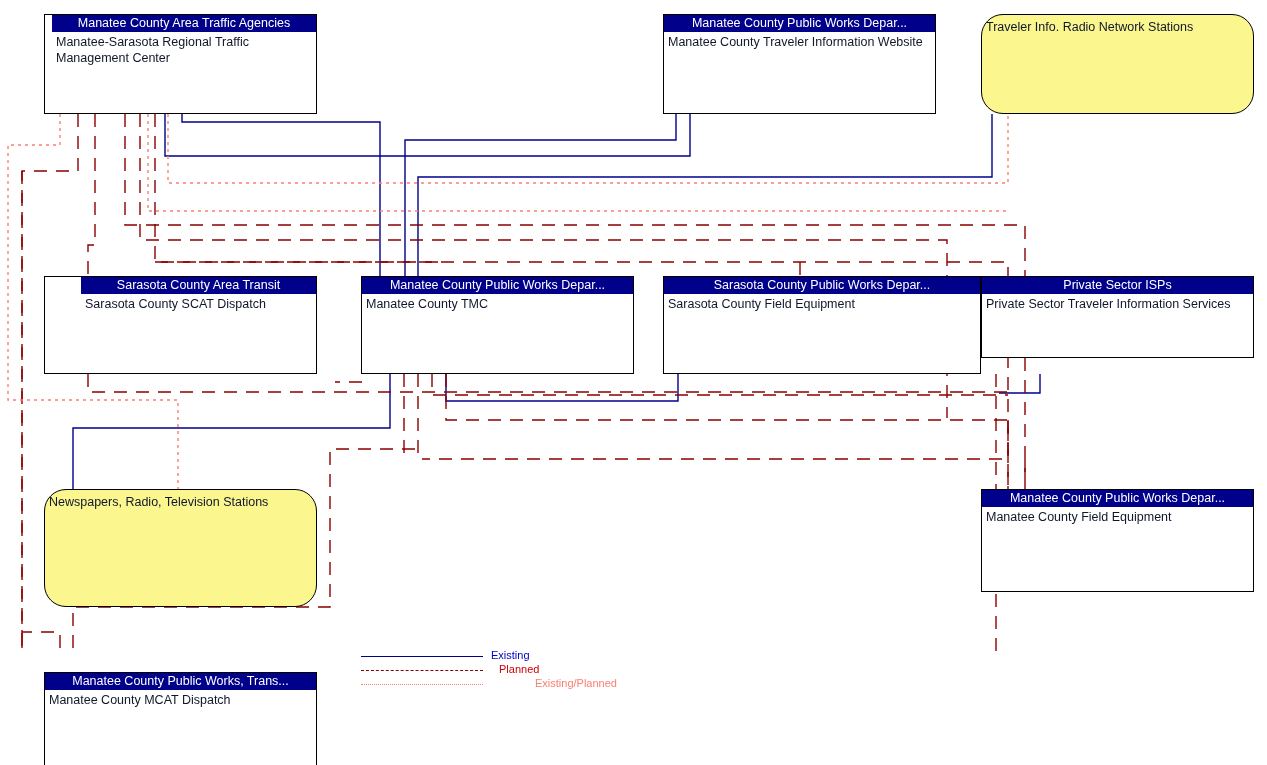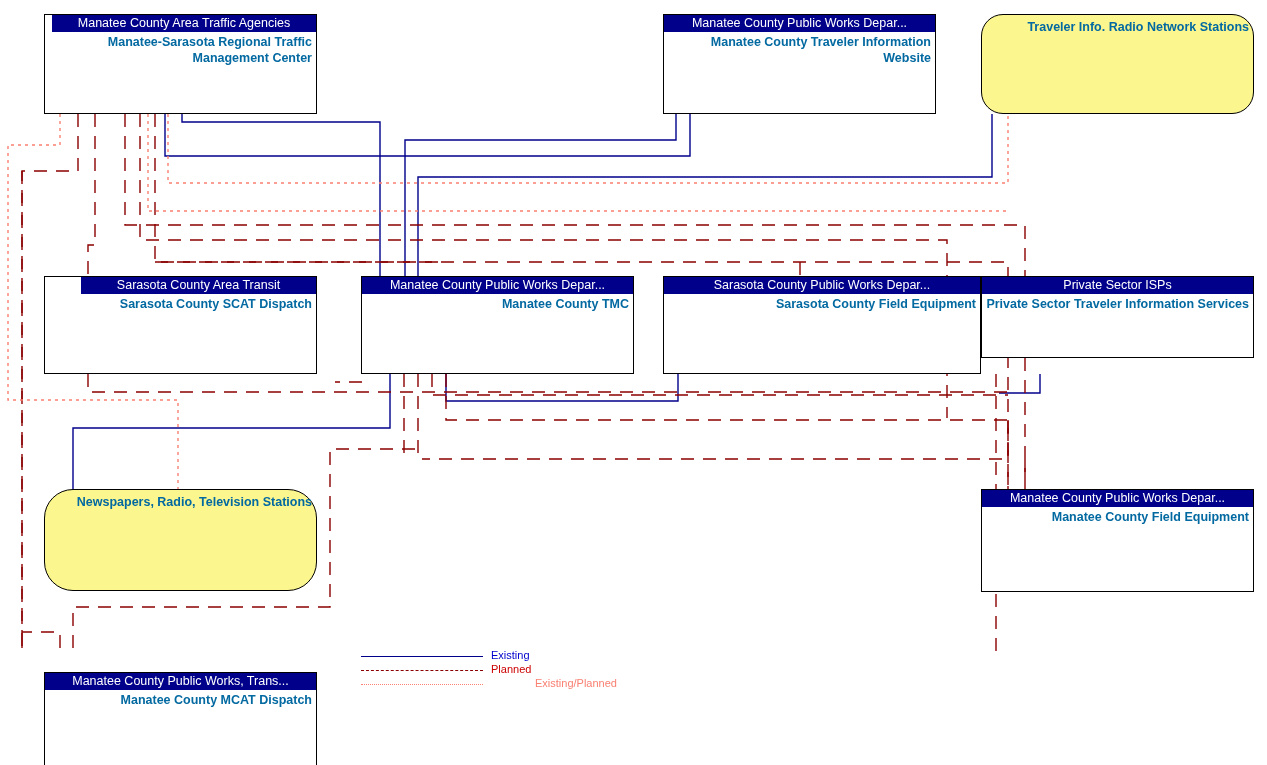--- a/index.html
+++ b/index.html
@@ -24,26 +24,25 @@
     font-size:12.5px;
     line-height:15px;
     text-align:center;
     white-space:nowrap;
     overflow:hidden;
     padding:1px 2px 2px 2px;
     height:17px;
     box-sizing:border-box;
   }
   .node .body{
-    color:#0369a1;
+    color:#0f172a;
     font-size:12.5px;
     line-height:16px;
-    text-align:right;
+    text-align:left;
     padding:2px 4px 0 4px;
-    font-weight:bold;
   }
   
   .node.term{
     background:#FBF68E;
     border:1.5px solid #000000;
     border-radius:22px;
   }
   .node.term .body{
     padding-top:4px;
     font-size:12.5px;
@@ -156,42 +155,42 @@
   <div class="node" style="left:663px;top:276px;width:318px;height:98px;">
     <div class="hdr">Sarasota County Public Works Depar...</div>
     <div class="body">Sarasota County Field Equipment</div>
   </div>
 
   <div class="node" style="left:981px;top:276px;width:273px;height:82px;">
     <div class="hdr">Private Sector ISPs</div>
     <div class="body">Private Sector Traveler Information Services</div>
   </div>
 
-  <div class="node term" style="left:44px;top:489px;width:273px;height:102px;border-radius:29px;">
+  <div class="node term" style="left:44px;top:489px;width:273px;height:118px;">
     <div class="body">Newspapers, Radio, Television Stations</div>
   </div>
 
   <div class="node" style="left:981px;top:489px;width:273px;height:103px;">
     <div class="hdr">Manatee County Public Works Depar...</div>
     <div class="body">Manatee County Field Equipment</div>
   </div>
 
   <div class="node" style="left:44px;top:648px;width:273px;height:103px;margin-top:24px;">
     <div class="hdr">Manatee County Public Works, Trans...</div>
     <div class="body">Manatee County MCAT Dispatch</div>
   </div>
 
   <div id="legend" style="left:361px;top:650px;">
     <div class="lg-row">
       <div class="lg-line lg-existing"></div>
       <div class="lg-lbl" style="color:#0000CD;">Existing</div>
     </div>
     <div class="lg-row">
       <div class="lg-line lg-planned"></div>
-      <div class="lg-lbl" style="color:#CC0000;">Planned</div>
+      <div class="lg-lbl" style="color:#CC0000;margin-left:8px;">Planned</div>
     </div>
     <div class="lg-row">
       <div class="lg-line lg-both"></div>
       <div class="lg-lbl" style="color:#FA8072;padding-left:44px;">Existing/Planned</div>
     </div>
   </div>
 
 </div>
 
 </body></html>

